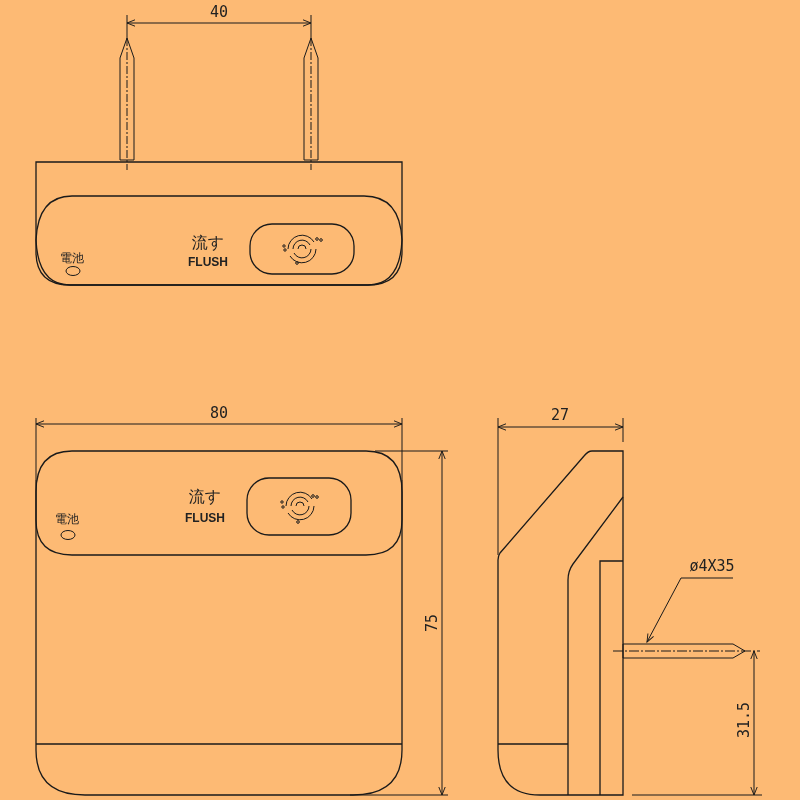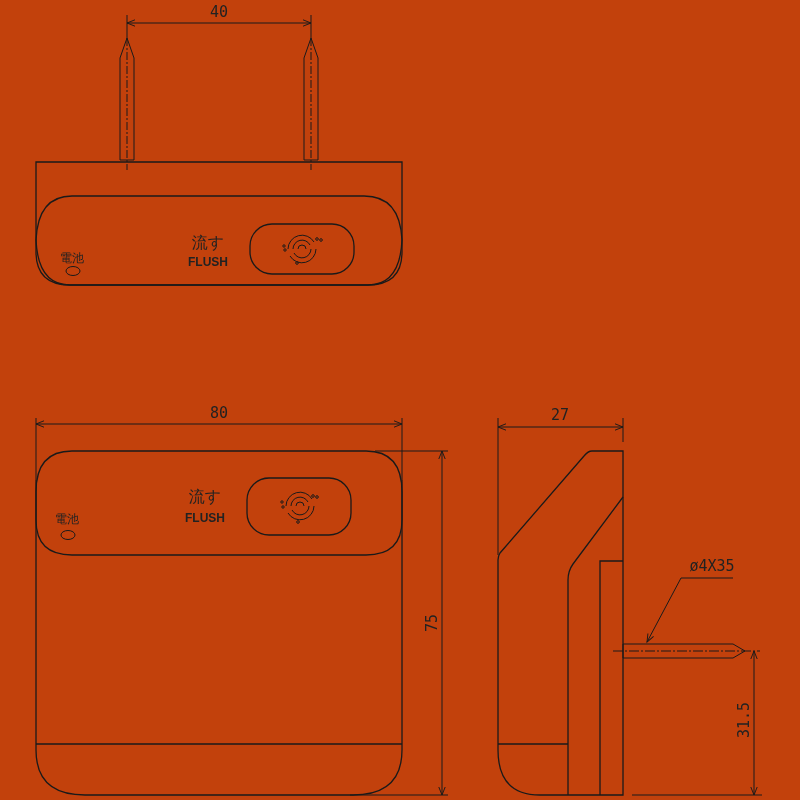--- a/index.html
+++ b/index.html
@@ -1,16 +1,16 @@
 <!DOCTYPE html>
 <html><head>
   <meta charset="utf-8">
   <style>
     html, body { margin: 0; padding: 0; background: #ffffff; }
-    #canvas { position: relative; width: 800px; height: 800px; background: #c2410c; overflow: hidden; }
+    #canvas { position: relative; width: 800px; height: 800px; background: #fdba74; overflow: hidden; }
     svg { position: absolute; left: 0; top: 0; }
     .ln { stroke: #1a1a1a; stroke-width: 1.3; fill: none; }
     .thin { stroke: #1a1a1a; stroke-width: 1; fill: none; }
     .dim { font-family: "DejaVu Sans Mono", monospace; font-size: 15px; fill: #222; }
     .lbl { font-family: "DejaVu Sans", sans-serif; fill: #222; }
     .flush-en { font-family: "Liberation Sans", sans-serif; font-weight: bold; font-size: 12px; fill: #222; }
   </style>
 </head>
 <body>
 

